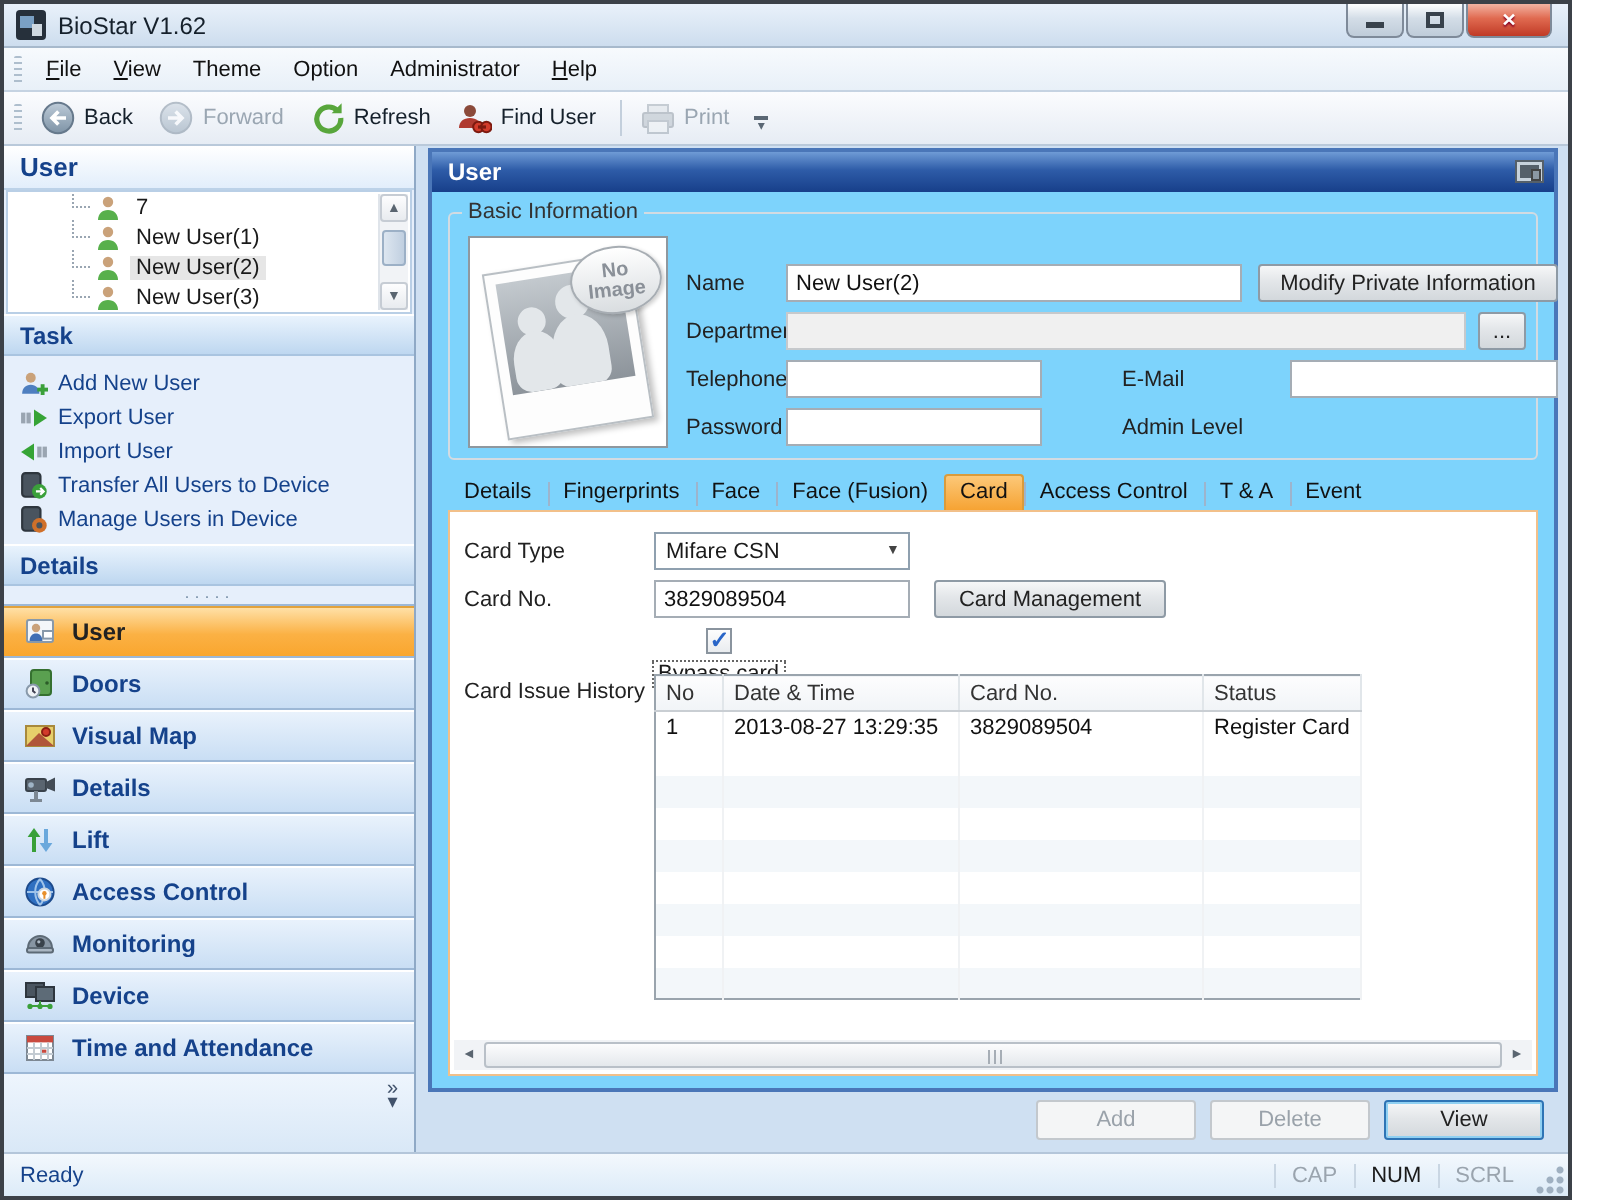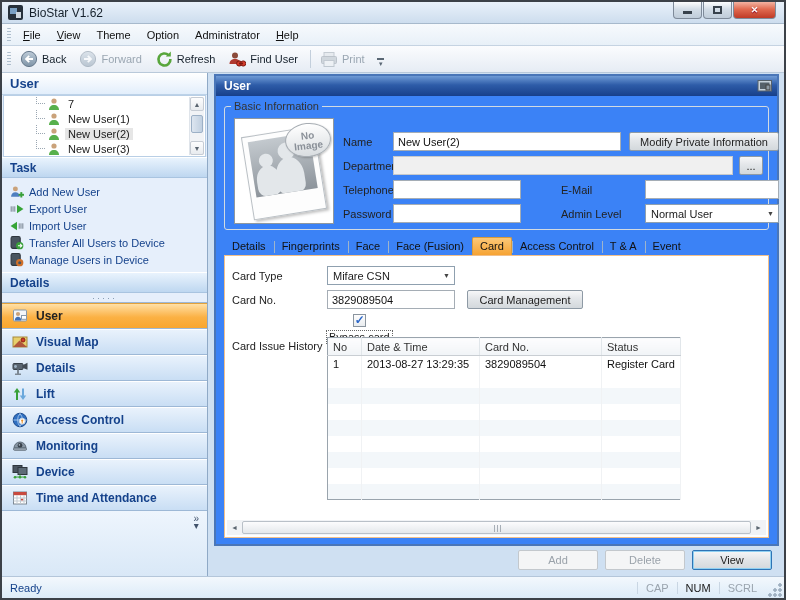--- a/index.html
+++ b/index.html
@@ -63,21 +63,21 @@
   .nav-item svg { flex:none; }
   .nav-item.active { background:linear-gradient(#ffe0a6,#fbb144 55%,#f9a62e); color:#222; border-top:1px solid #e2a23c; }
   .nav-footer { flex:1; position:relative; background:linear-gradient(#eef5fd,#d9e8f7); }
   .chevron { position:absolute; right:8px; top:4px; color:#41526b; font-size:10px; line-height:7px; text-align:center; }
 
   
   .main { flex:1; display:flex; flex-direction:column; min-width:0; padding:1px 5px 0 6px; }
   .panel { flex:1; border:2px solid #4a76b8; display:flex; flex-direction:column; min-height:0; background:#fff; }
   .panel-header { height:20px; background:linear-gradient(#6f9bd6,#2e5ca8 45%,#173f8a); color:#fff; font-weight:bold; font-size:12px; display:flex; align-items:center; padding:0 4px 0 8px; flex:none; }
   .panel-header .spacer { flex:1; }
-  .panel-body { flex:1; position:relative; background:#3b82f6; min-height:0; }
+  .panel-body { flex:1; position:relative; background:#7dd3fc; min-height:0; }
 
   fieldset.basic { position:absolute; left:8px; top:4px; right:8px; height:130px; border:1px solid #d2dbe2; border-radius:3px; padding:0; }
   fieldset.basic legend { font-size:11px; color:#333; margin-left:6px; padding:0 3px; }
   .photo { position:absolute; left:9px; top:6px; width:100px; height:106px; border:1px solid #8f989f; background:#fff; overflow:hidden; }
   .polaroid { position:absolute; left:12px; top:12px; width:74px; height:84px; background:#fdfdfd; border:1px solid #b9bfc4; box-shadow:2px 2px 3px rgba(0,0,0,.25); transform:rotate(-9deg); }
   .photo-area { position:absolute; left:5px; top:5px; right:5px; height:56px; background:linear-gradient(#c3c9ce,#8d949b); overflow:hidden; }
   .sil { position:absolute; background:#e3e7ea; border-radius:50% 50% 8px 8px; }
   .sil.head { border-radius:50%; }
   .bubble { position:absolute; right:2px; top:4px; width:46px; height:34px; background:linear-gradient(#ffffff,#d9dde0); border:1px solid #a7adb3; border-radius:50%; color:#8a9098; font-weight:bold; font-size:10px; line-height:10px; text-align:center; padding-top:7px; transform:rotate(-6deg); box-shadow:1px 1px 2px rgba(0,0,0,.2); }
   .frow-label { position:absolute; color:#222; }
@@ -313,20 +313,29 @@
           <svg width="16" height="16" viewBox="0 0 16 16">
               <rect x="1.5" y="2" width="13" height="11" rx="1" fill="#f3f6f9" stroke="#8899aa"></rect>
               <circle cx="6" cy="6" r="2.1" fill="#caa27a"></circle>
               <path d="M2.8 12.5c0-2.4 1.4-3.7 3.2-3.7s3.2 1.3 3.2 3.7z" fill="#3f6fb5"></path>
               <rect x="9.5" y="7.5" width="5" height="3.8" fill="#fff" stroke="#8899aa"></rect>
             </svg>
           <span>User</span>
         </div>
         <div class="nav-item">
           <svg width="16" height="16" viewBox="0 0 16 16">
+              <rect x="3.5" y="1" width="10" height="12.5" rx="1.5" fill="#5aa050" stroke="#357030"></rect>
+              <circle cx="11.5" cy="7.5" r="0.9" fill="#2c5c28"></circle>
+              <circle cx="4.5" cy="11.5" r="3.2" fill="#eef2f6" stroke="#8899aa"></circle>
+              <path d="M4.5 9.8v1.7l1.2 1" stroke="#445" fill="none"></path>
+            </svg>
+          <span>Doors</span>
+        </div>
+        <div class="nav-item">
+          <svg width="16" height="16" viewBox="0 0 16 16">
               <rect x="1" y="3" width="14" height="10" fill="#e7cf6b" stroke="#a8893c"></rect>
               <path d="M1 13l6.5-6.5L15 13z" fill="#b0563a"></path>
               <circle cx="11" cy="6" r="2" fill="#d23b2b" stroke="#8c1f13"></circle>
             </svg>
           <span>Visual Map</span>
         </div>
         <div class="nav-item">
           <svg width="16" height="16" viewBox="0 0 16 16">
               <rect x="1" y="3.5" width="10" height="6" rx="1" fill="#5a6570" stroke="#39424b"></rect>
               <path d="M11 5l4.5-2.2v7L11 8z" fill="#434c55"></path>
@@ -428,24 +437,20 @@
             <button class="btn" style="position:absolute;left:514px;top:44px;width:24px;height:19px;">...</button>
 
             <span class="frow-label" style="left:118px;top:72px;text-align:right;">Telephone</span>
             <input class="tbox" style="left: 168px; top: 68px; width: 128px;" value="">
             <span class="frow-label" style="left:336px;top:72px;">E-Mail</span>
             <input class="tbox" style="left: 420px; top: 68px; width: 134px;" value="">
 
             <span class="frow-label" style="left:118px;top:96px;">Password</span>
             <input class="tbox" type="password" style="left: 168px; top: 92px; width: 128px;" value="">
             <span class="frow-label" style="left:336px;top:96px;text-align:center;">Admin Level</span>
-            <div class="combo" style="left:420px;top:92px;width:134px;">
-              <span class="val">Normal User</span>
-              <span class="arrow">▼</span>
-            </div>
           </fieldset>
 
           <div class="tabs">
             <span class="tab">Details</span>
             <span class="tab">Fingerprints</span>
             <span class="tab">Face</span>
             <span class="tab">Face (Fusion)</span>
             <span class="tab active">Card</span>
             <span class="tab">Access Control</span>
             <span class="tab">T &amp; A</span>

